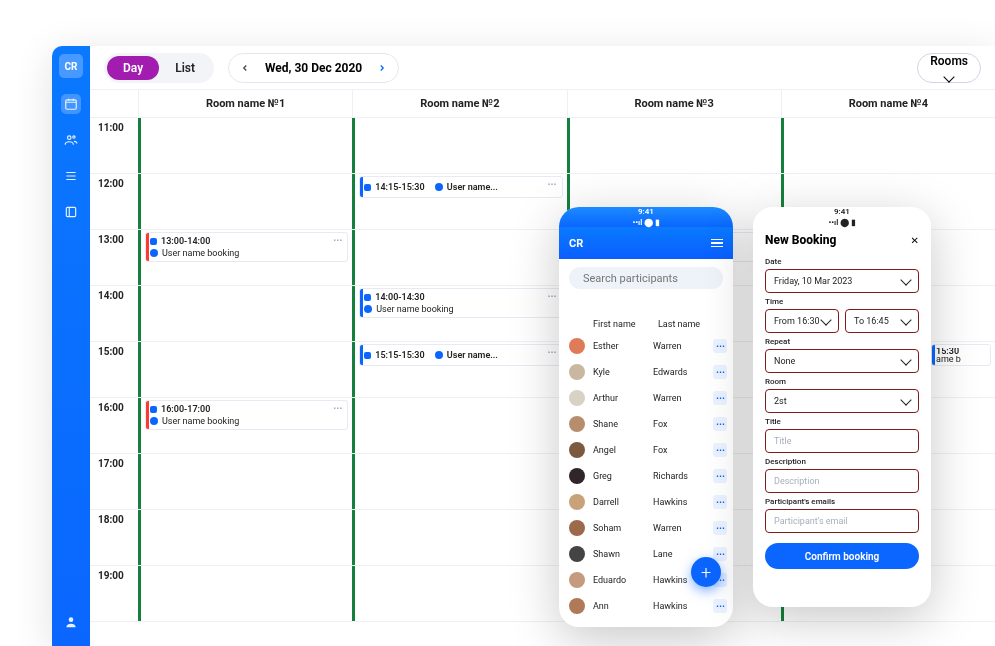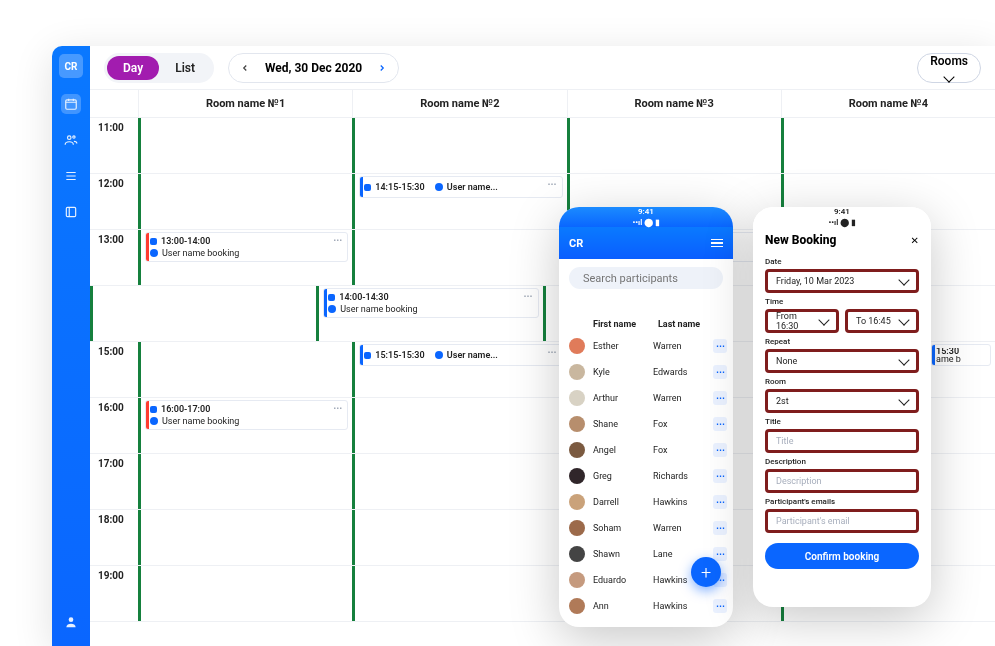--- a/index.html
+++ b/index.html
@@ -51,39 +51,39 @@
   
   .mob{position:absolute;border-radius:20px;background:#fff;box-shadow:0 12px 50px rgba(0,0,0,.22);overflow:hidden;width:174px;}
   .mob.participants{left:559px;top:207px;height:420px;}
   .mob .status{height:20px;background:linear-gradient(180deg,#1b8bff,#0a66ff);color:#fff;display:flex;align-items:center;justify-content:space-between;padding:0 10px;font-size:8px;font-weight:600;flex-direction:column;}
   .mob .mhead{height:32px;background:linear-gradient(180deg,#0a7aff,#0a5eff);color:#fff;display:flex;align-items:center;justify-content:space-between;padding:0 10px;font-weight:700;font-size:11px;}
   .burger{display:flex;flex-direction:column;gap:2px;}
   .burger span{width:12px;height:1.5px;background:#fff;}
   .search{margin:8px 10px;background:#eef2f9;border-radius:14px;height:22px;display:flex;align-items:center;gap:6px;padding:0 8px;}
   .search .dot{width:8px;height:8px;border-radius:50%;background:#0a66ff;}
   .search input{border:none;background:transparent;font-size:11px;flex:1;outline:none;color:#8a93a6;}
-  .thead{display:flex;padding:0 10px 4px 34px;font-size:9px;font-weight:700;color:#222;margin-top:30px;}
+  .thead{display:flex;padding:0 10px 4px 34px;font-size:9px;font-weight:400;color:#222;margin-top:30px;}
   .thead .c1{flex:1;}
   .thead .c2{flex:1;}
   .plist{padding:0 6px 0 10px;overflow:hidden;}
   .prow{display:flex;align-items:center;height:26px;gap:8px;}
   .prow .av{width:16px;height:16px;border-radius:50%;flex:none;}
   .prow .c{flex:1;font-size:9px;color:#222;}
   .prow .menu{width:14px;height:14px;border-radius:3px;background:#eaf1ff;color:#0a66ff;display:flex;align-items:center;justify-content:center;font-size:9px;font-weight:900;letter-spacing:-1px;}
   .fab{position:absolute;right:12px;bottom:40px;width:30px;height:30px;border-radius:50%;background:#0a66ff;color:#fff;display:flex;align-items:center;justify-content:center;font-size:18px;font-weight:300;box-shadow:0 4px 12px rgba(10,102,255,.5);}
 
   
   .mob.booking{left:753px;top:207px;height:400px;width:178px;padding-bottom:10px;}
   .mob.booking .status{background:#fff;color:#222;}
   .bhead{display:flex;align-items:center;justify-content:space-between;padding:6px 12px;}
   .bhead h3{font-size:12px;font-weight:800;}
   .close{font-size:10px;cursor:pointer;}
   .field{padding:4px 12px 0;}
   .flabel{font-size:8px;color:#222;font-weight:500;margin-bottom:3px;}
-  .sel,.inp{border:3px solid #7f1d1d;border-radius:4px;height:24px;font-size:9px;display:flex;align-items:center;justify-content:space-between;padding:0 8px;color:#222;}
+  .sel,.inp{border:1px solid #7f1d1d;border-radius:4px;height:24px;font-size:9px;display:flex;align-items:center;justify-content:space-between;padding:0 8px;color:#222;}
   .inp{color:#a7aebc;}
   .trow{display:flex;gap:6px;}
   .trow .sel{flex:1;}
   .confirm{margin:10px 12px 0;background:#0a66ff;color:#fff;border:none;border-radius:14px;height:26px;font-size:10px;font-weight:600;width:calc(100% - 24px);}
 
   
   svg{display:block;}
 </style>
 </head>
 <body>
@@ -209,20 +209,21 @@
             <span class="line2">
                 <span class="pic"></span>
                 <span>User name booking</span>
               </span>
           </div>
         </div>
         <div class="cell"></div>
       </div>
 
       <div class="hour">
+          <div class="gutter">14:00</div>
         <div class="cell"></div>
         <div class="cell">
           <div class="event">
             <span class="bar" style="background:#0a66ff"></span>
             <span class="line1">
                 <span class="sq"></span>
                 <span>14:00-14:30</span>
               </span>
             <span class="line2">
                 <span class="pic"></span>

